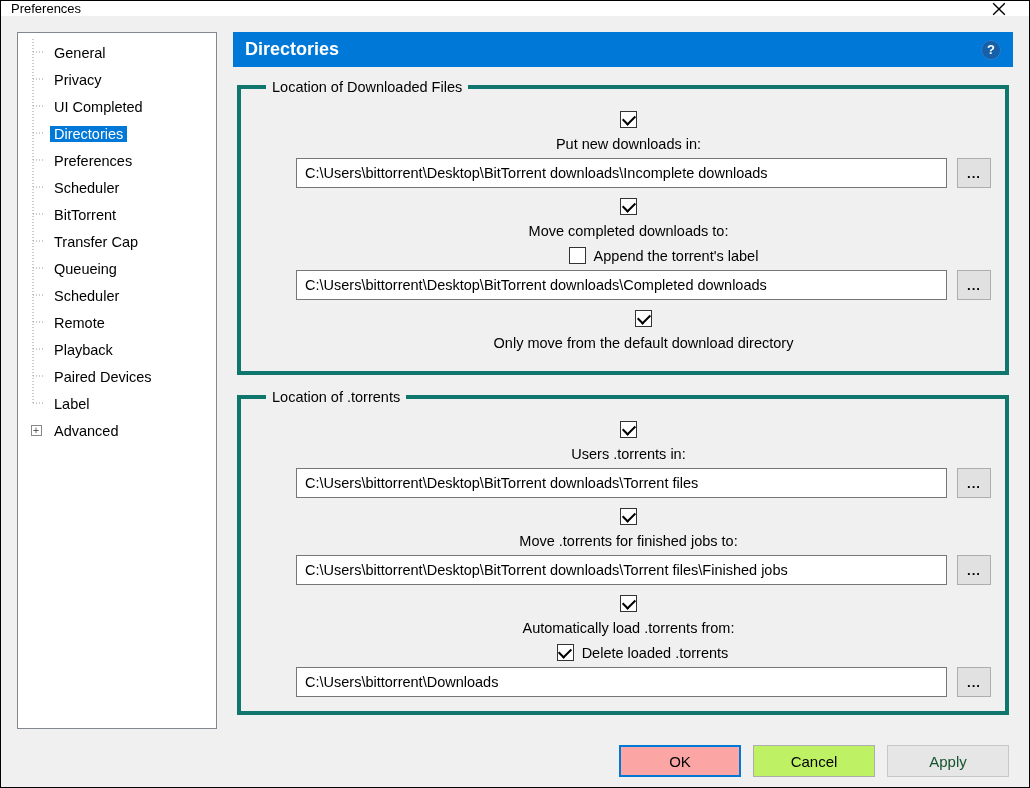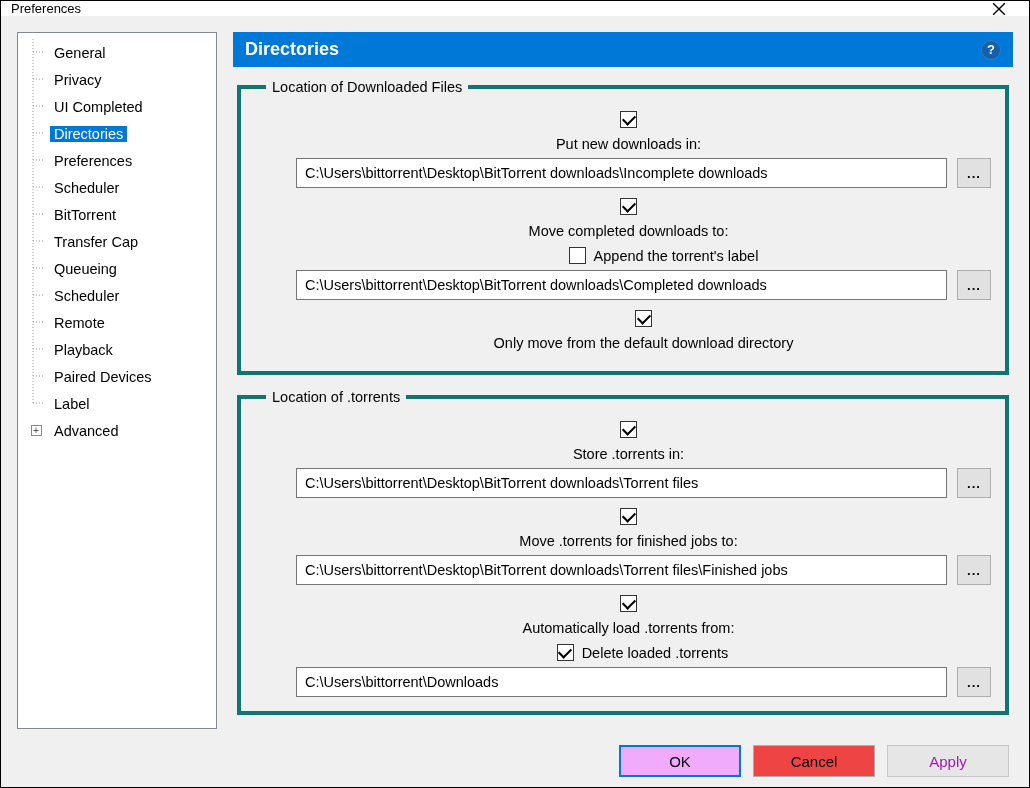--- a/index.html
+++ b/index.html
@@ -185,31 +185,31 @@
     display: flex;
     align-items: center;
     justify-content: flex-end;
     gap: 12px;
     padding: 0 20px 10px 20px;
   }
   button.dlg {
     min-width: 122px;
     height: 32px;
     border: 1px solid #adadad;
-    background: #ef4444;
+    background: #bef264;
     font-size: 15px;
     font-family: inherit;
     cursor: pointer;
   }
   button.dlg.primary {
     border: 2px solid #0078d7;
-    background: #f0abfc;
+    background: #fca5a5;
   }
   button.dlg:disabled {
-    color: #a21caf;
+    color: #14532d;
     border-color: #c7c7c7;
     background: #e6e6e6;
     cursor: default;
   }
 </style>
 </head>
 <body>
 
 <div class="window">
 
@@ -398,21 +398,21 @@
             <span class="wincheck checked"></span>
             <label class="cl">Only move from the default download directory</label>
           </div>
         </fieldset>
 
         <fieldset class="group">
           <legend>Location of .torrents</legend>
 
           <div class="chk-row">
             <span class="wincheck checked"></span>
-            <label class="cl">Store .torrents in:</label>
+            <label class="cl">Users .torrents in:</label>
           </div>
           <div class="path-row">
             <input class="path" value="C:\Users\bittorrent\Desktop\BitTorrent downloads\Torrent files" style="">
             <button class="browse">...</button>
           </div>
 
           <div class="chk-row">
             <span class="wincheck checked"></span>
             <label class="cl">Move .torrents for finished jobs to:</label>
           </div>

